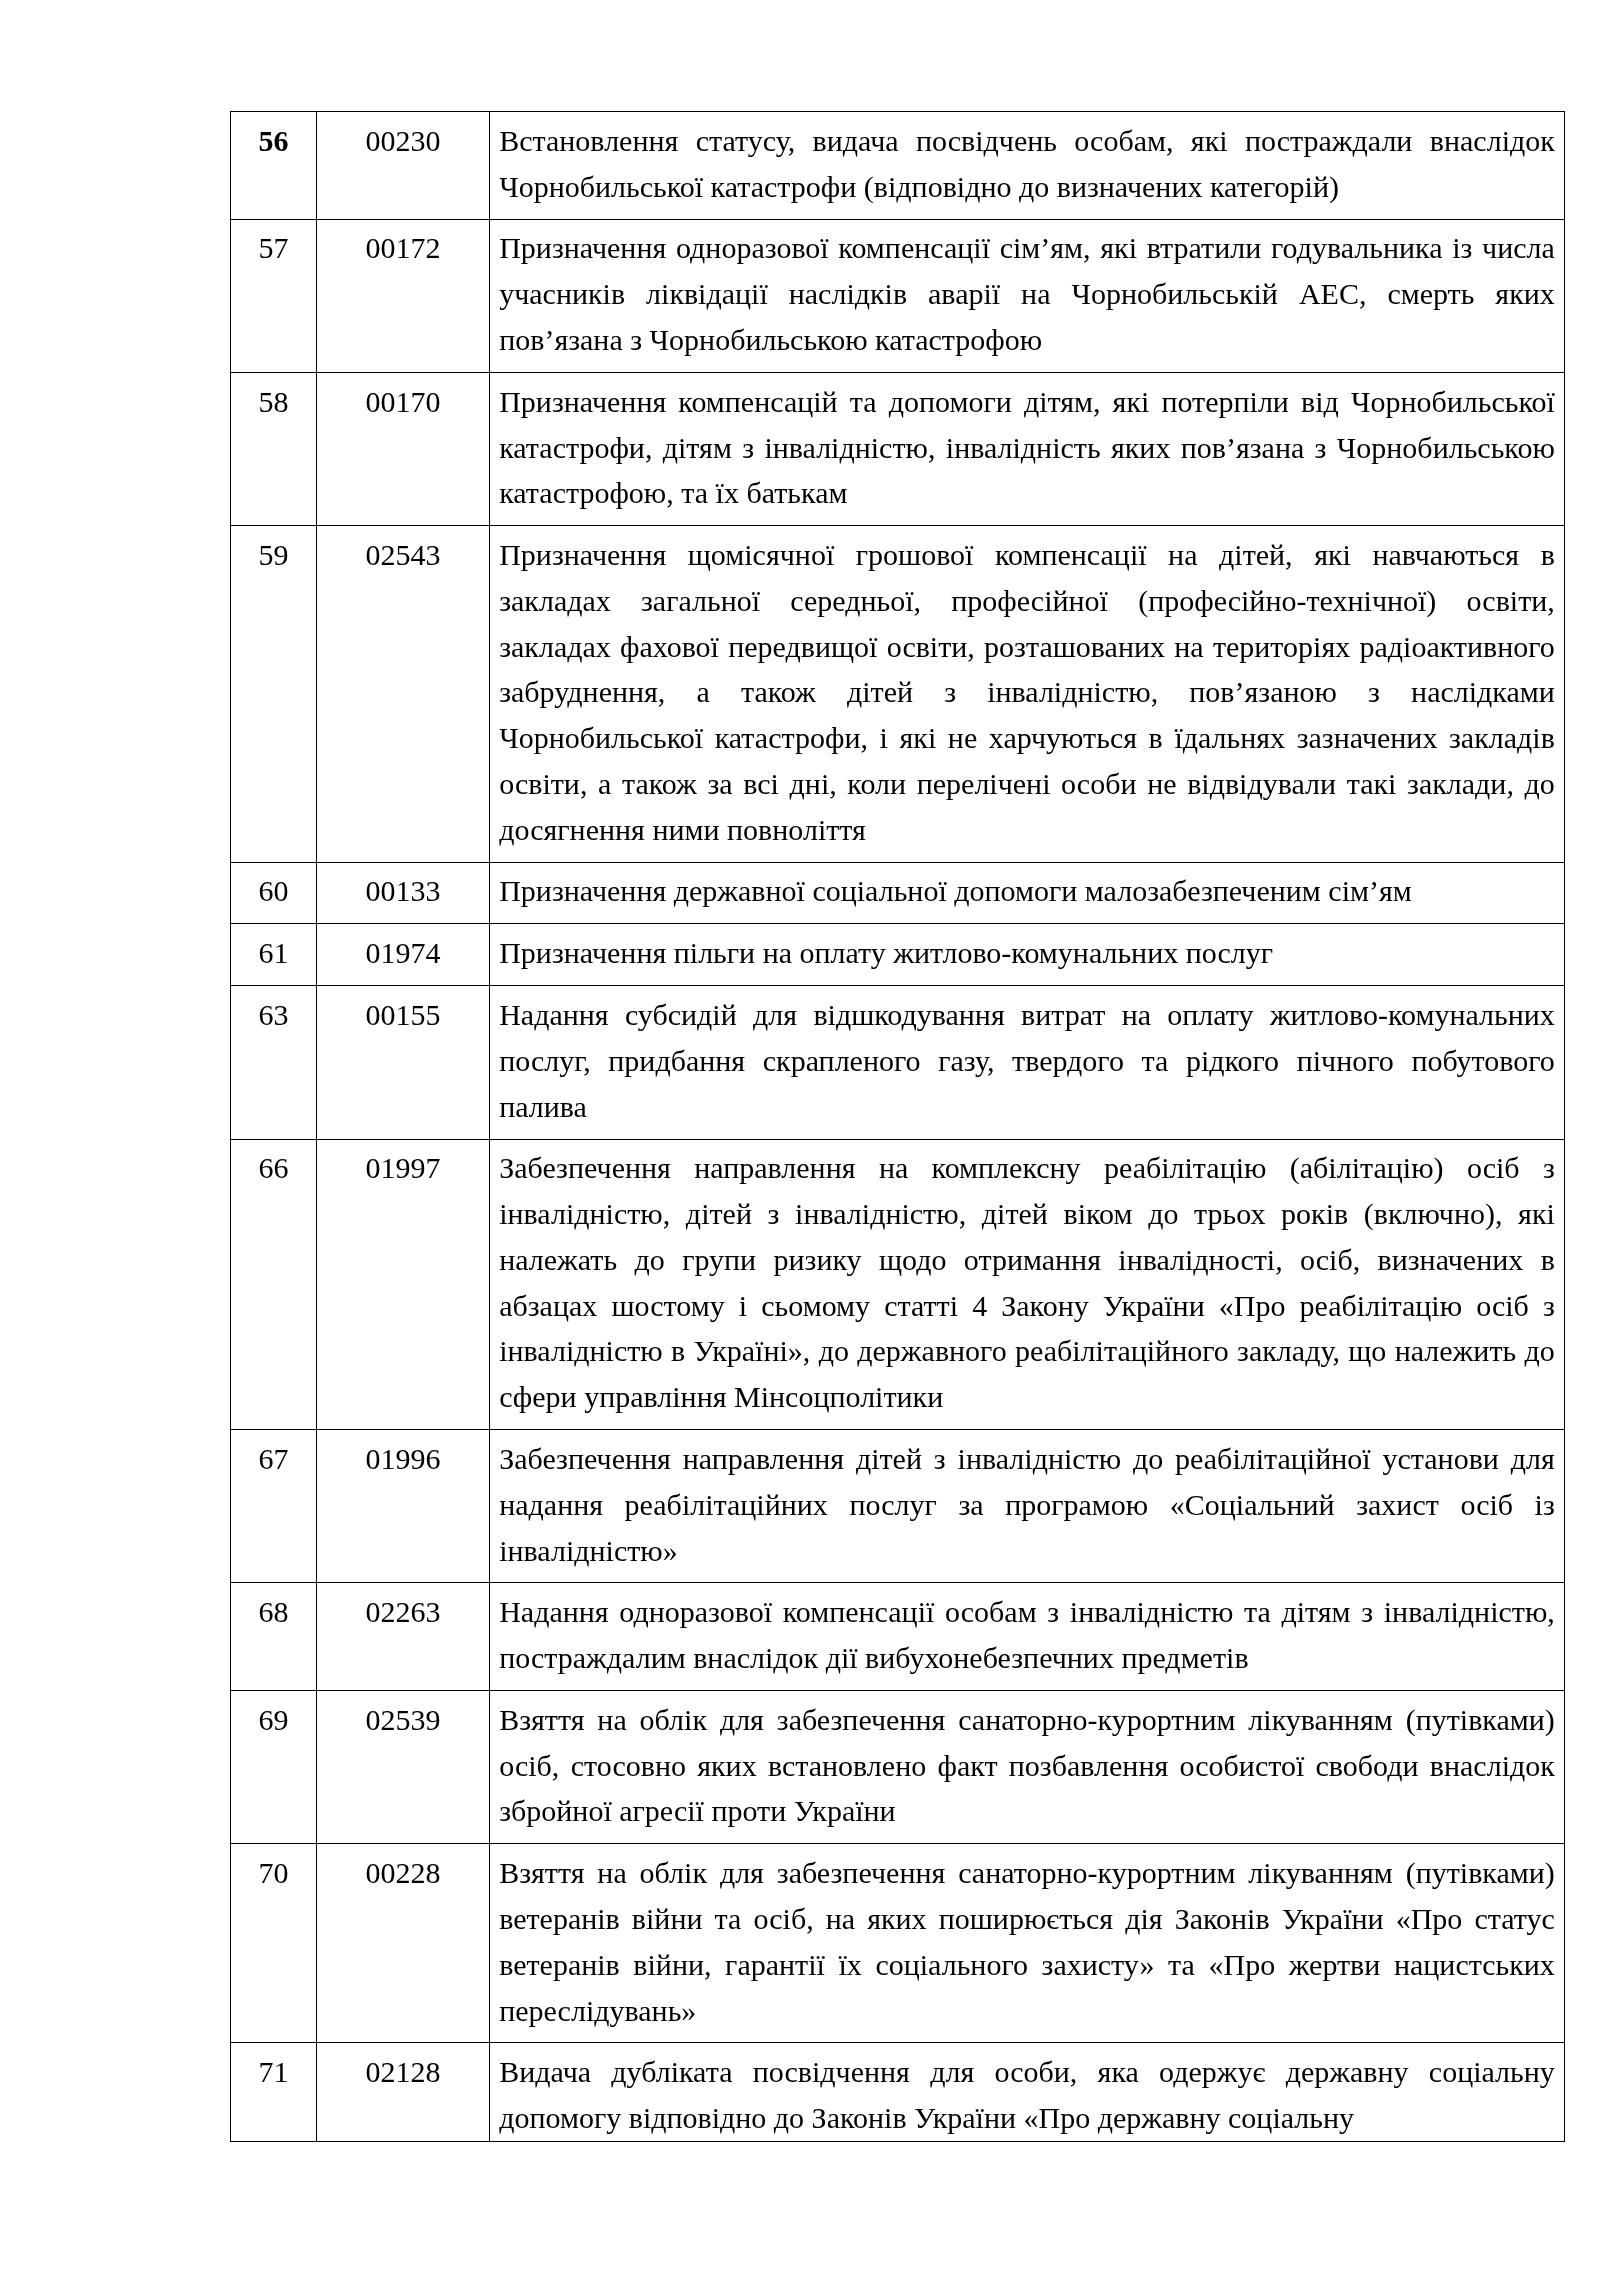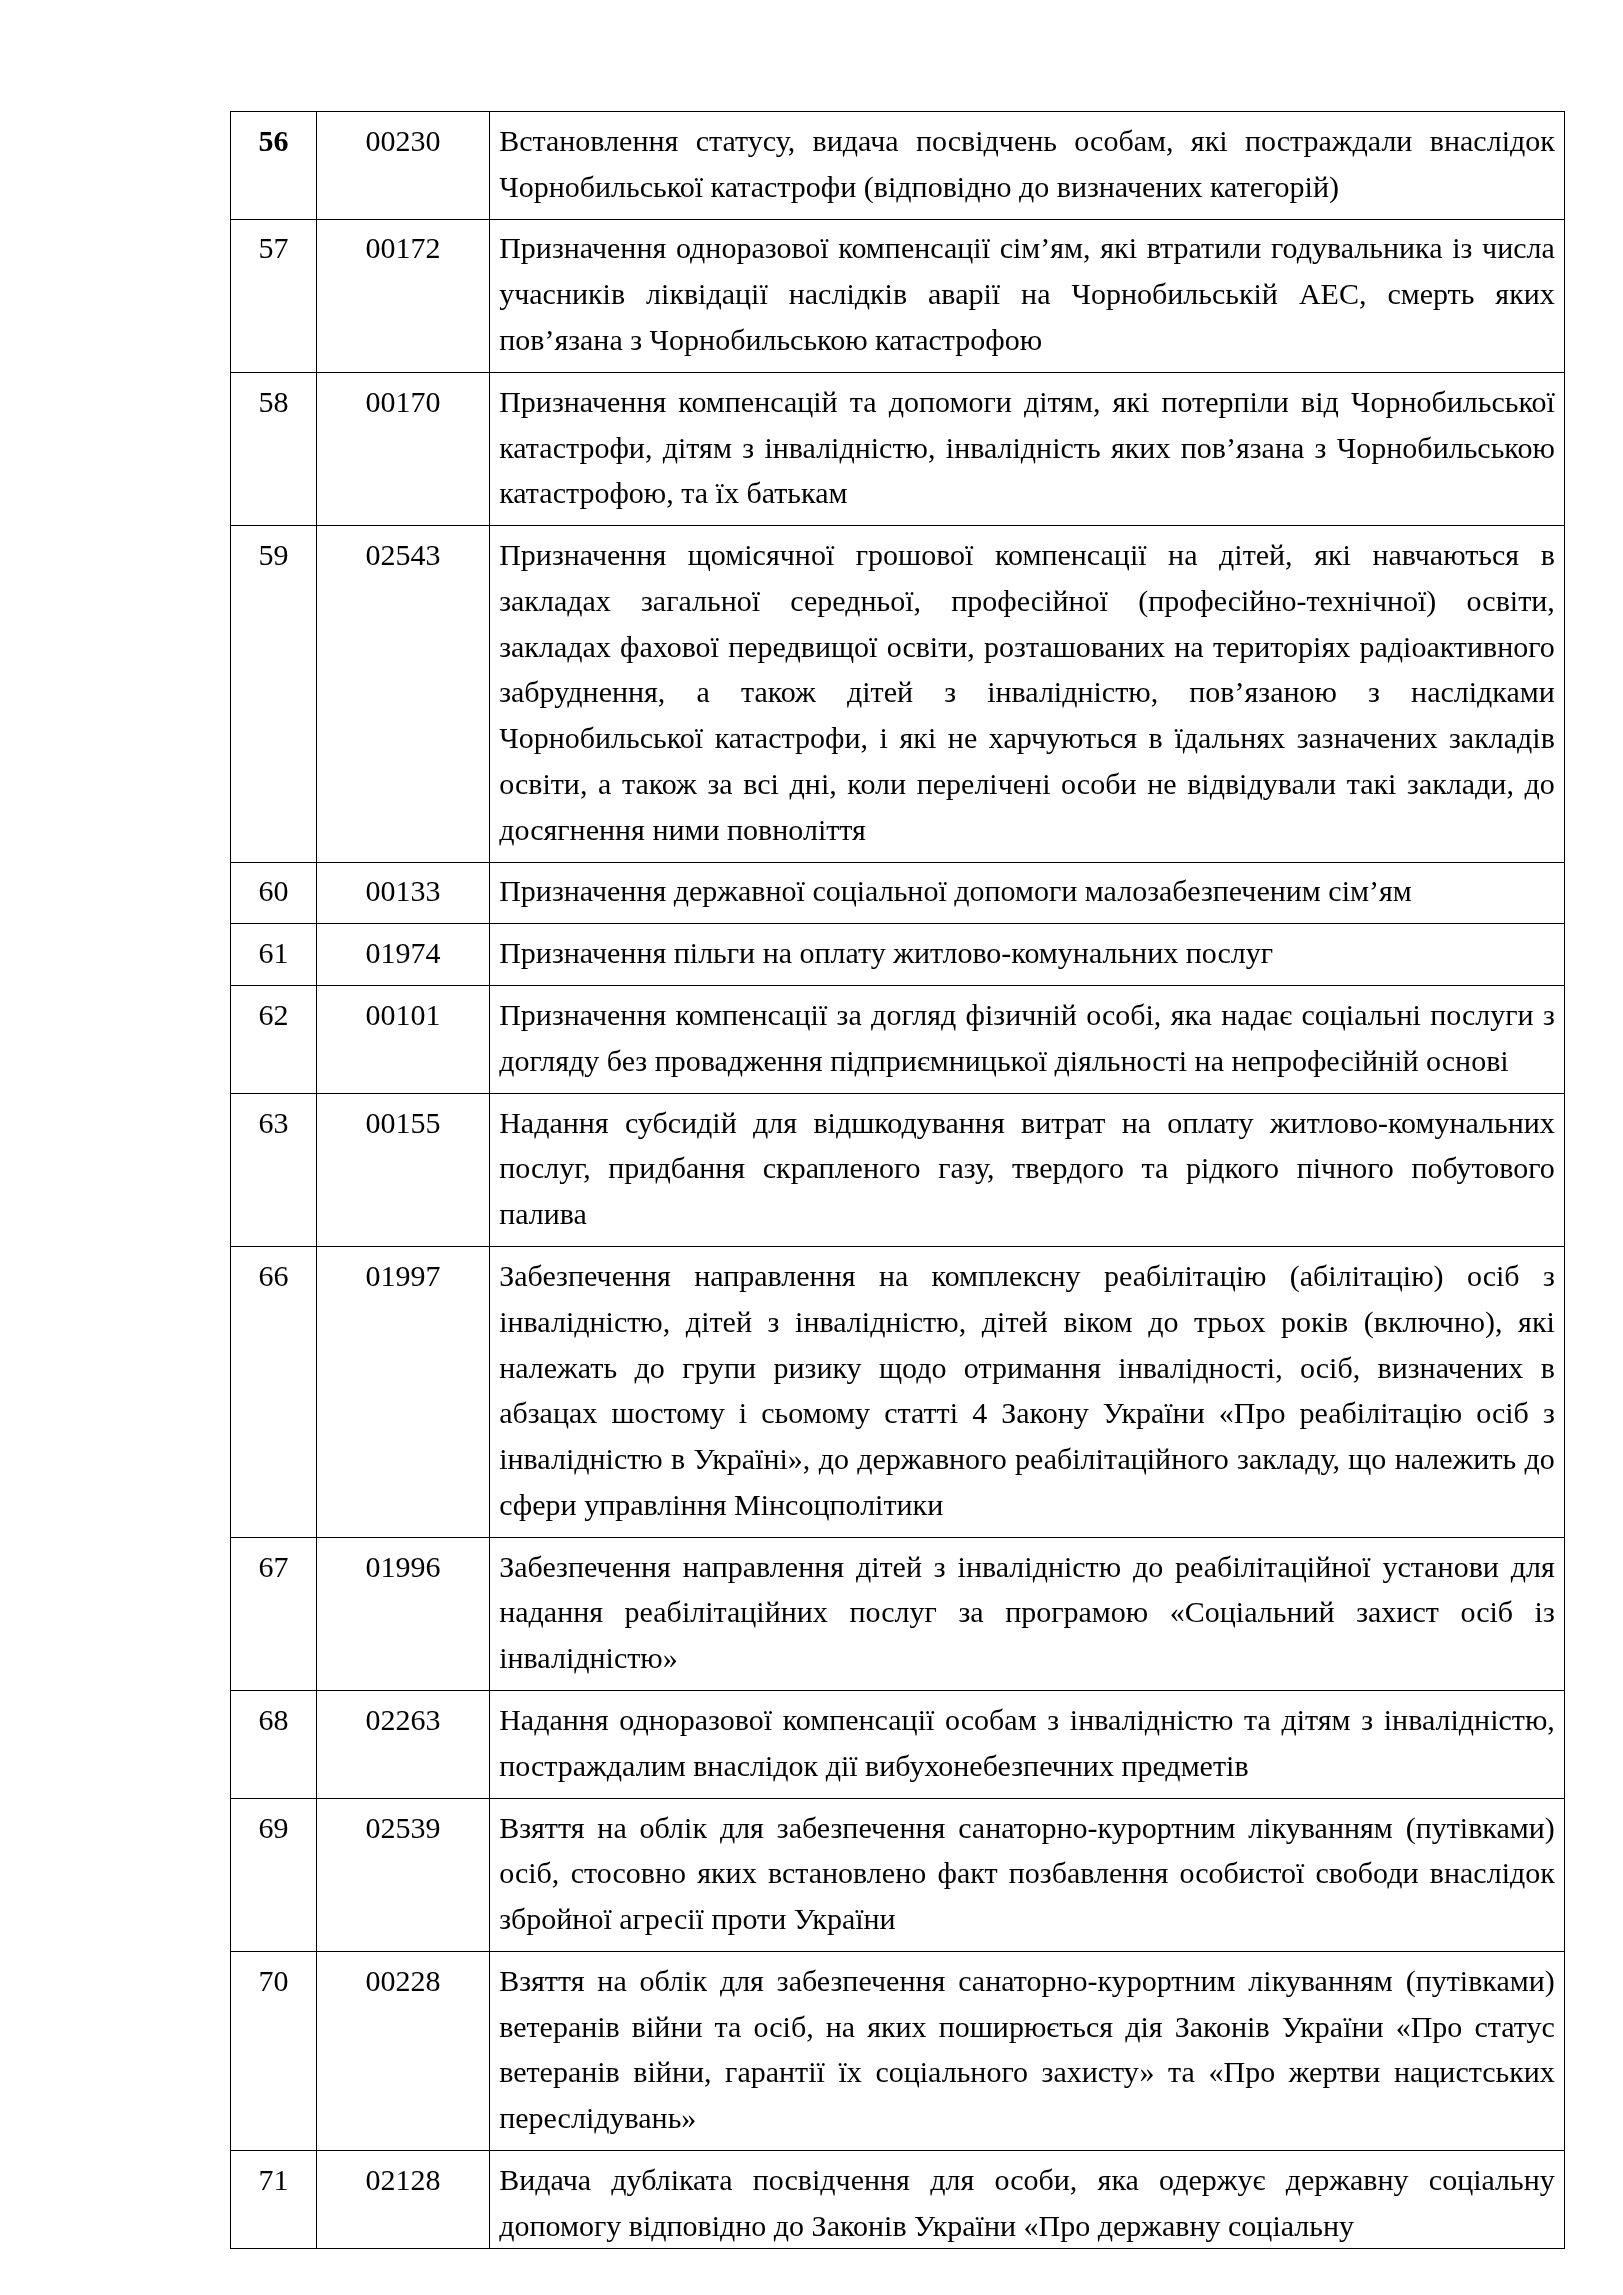--- a/index.html
+++ b/index.html
@@ -114,25 +114,20 @@
           <td class="cell-num">60</td>
           <td class="cell-code">00133</td>
           <td class="cell-desc single">Призначення державної соціальної допомоги малозабезпеченим сім’ям</td>
         </tr>
         <tr>
           <td class="cell-num">61</td>
           <td class="cell-code">01974</td>
           <td class="cell-desc single">Призначення пільги на оплату житлово-комунальних послуг</td>
         </tr>
         <tr>
-          <td class="cell-num">62</td>
-          <td class="cell-code">00101</td>
-          <td class="cell-desc">Призначення компенсації за догляд фізичній особі, яка надає соціальні послуги з догляду без провадження підприємницької діяльності на непрофесійній основі</td>
-        </tr>
-        <tr>
           <td class="cell-num">63</td>
           <td class="cell-code">00155</td>
           <td class="cell-desc">Надання субсидій для відшкодування витрат на оплату житлово-комунальних послуг, придбання скрапленого газу, твердого та рідкого пічного побутового палива</td>
         </tr>
         <tr>
           <td class="cell-num">66</td>
           <td class="cell-code">01997</td>
           <td class="cell-desc">Забезпечення направлення на комплексну реабілітацію (абілітацію) осіб з інвалідністю, дітей з інвалідністю, дітей віком до трьох років (включно), які належать до групи ризику щодо отримання інвалідності, осіб, визначених в абзацах шостому і сьомому статті 4 Закону України «Про реабілітацію осіб з інвалідністю в Україні», до державного реабілітаційного закладу, що належить до сфери управління Мінсоцполітики</td>
         </tr>
         <tr>

